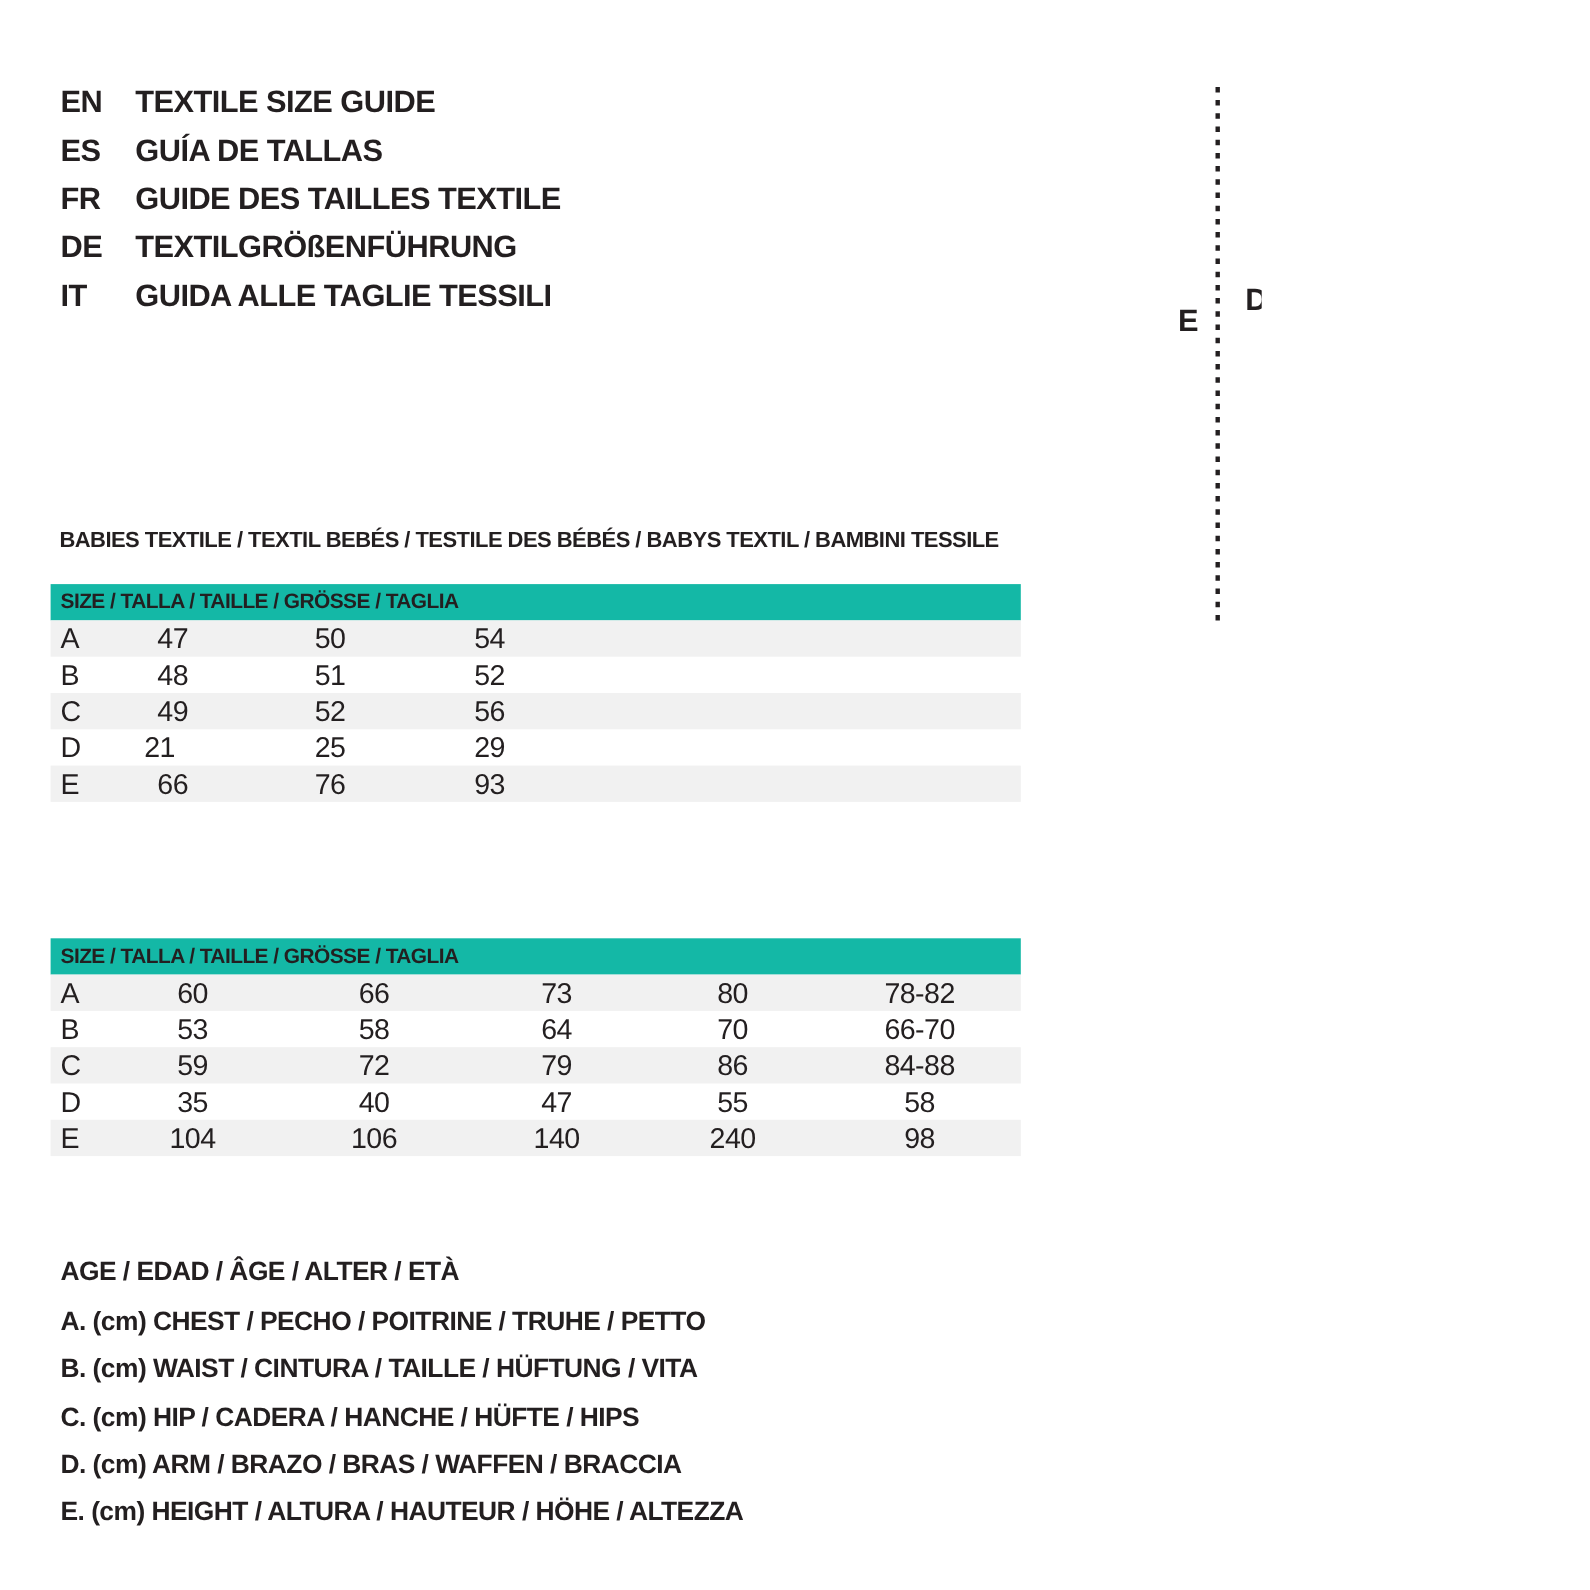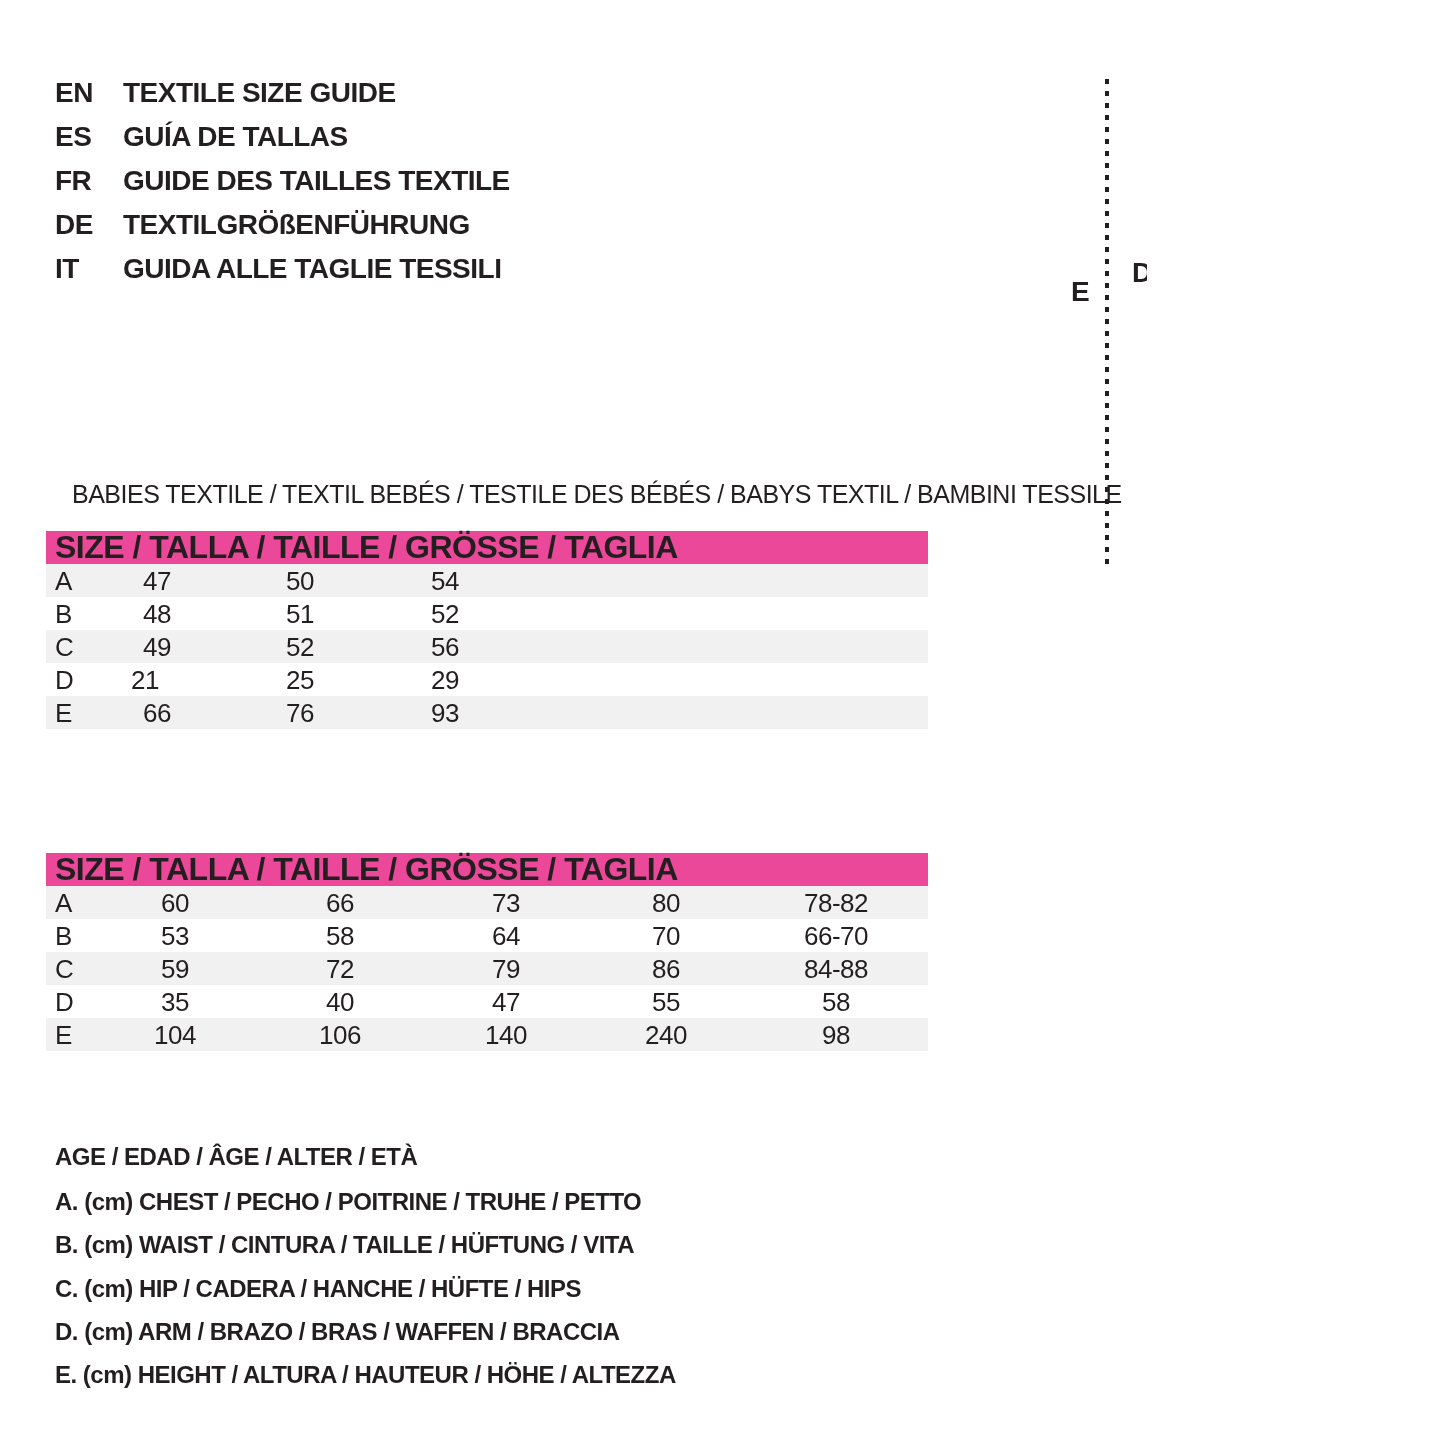--- a/index.html
+++ b/index.html
@@ -4,25 +4,25 @@
 <style>
   html,body{margin:0;padding:0;background:#ffffff;}
   #canvas{
     position:relative;width:1147px;height:1445px;background:#ffffff;overflow:hidden;
     font-family:"Liberation Sans","DejaVu Sans",sans-serif;color:#231f20;border-radius:16px;
   }
   
   .lang-row{position:absolute;left:55px;height:30px;line-height:30px;font-size:28px;font-weight:700;letter-spacing:-0.5px;white-space:nowrap;}
   .lang-code{display:inline-block;width:68px;}
   
-  .sec-title{position:absolute;left:72px;font-size:25px;font-weight:400;letter-spacing:-0.5px;white-space:nowrap;}
+  .sec-title{position:absolute;left:54px;font-size:20px;font-weight:700;letter-spacing:-0.5px;white-space:nowrap;}
   
   .tbl{position:absolute;left:46px;width:882px;}
-  .band{height:33px;background:#ec4899;display:flex;align-items:center;padding-left:9px;box-sizing:border-box;
-        font-size:32px;font-weight:700;letter-spacing:-0.5px;}
+  .band{height:33px;background:#14b8a6;display:flex;align-items:center;padding-left:9px;box-sizing:border-box;
+        font-size:19px;font-weight:700;letter-spacing:-0.5px;}
   .trow{position:relative;height:33px;}
   .trow.head{height:35px;}
   .trow.stripe{background:#f1f1f1;}
   .cell{position:absolute;top:50%;transform:translate(-50%,-50%);font-size:26px;font-weight:400;letter-spacing:-0.5px;white-space:nowrap;}
   .rowletter{position:absolute;left:9px;top:50%;transform:translateY(-50%);font-size:26px;font-weight:400;}
   
   .legend-line{position:absolute;left:55px;height:30px;line-height:30px;font-size:24px;font-weight:700;letter-spacing:-0.5px;white-space:nowrap;}
   
   .fig-label{position:absolute;font-size:28px;font-weight:700;}
   

